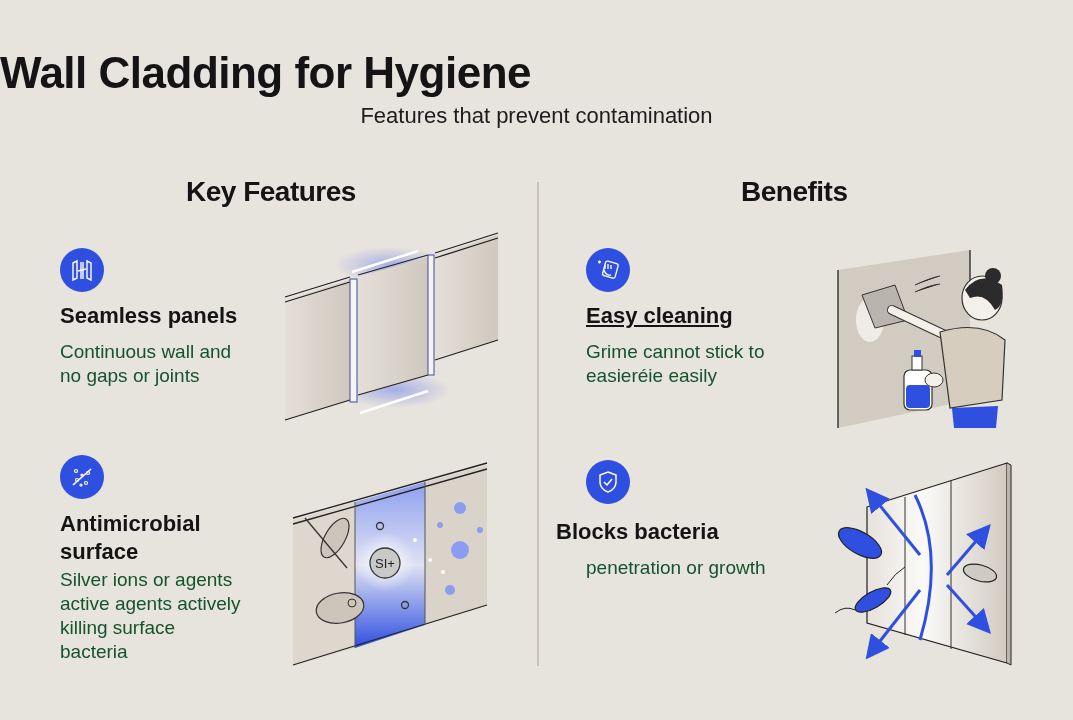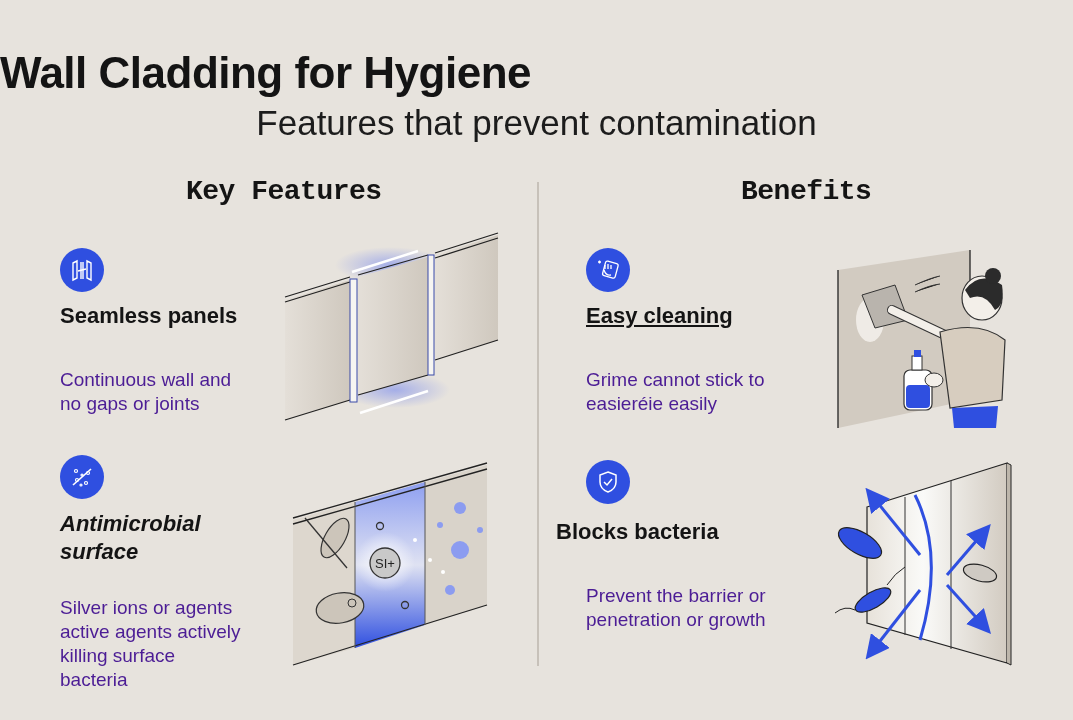--- a/index.html
+++ b/index.html
@@ -9,39 +9,39 @@
     font-family: "Liberation Sans", "DejaVu Sans", sans-serif;
     color: #141414;
     position: relative;
   }
   .title {
     position: absolute; left: 0; right: 0; top: 48px;
     text-align: left; font-size: 44px; font-weight: bold; letter-spacing: -0.5px;
   }
   .subtitle {
     position: absolute; left: 0; right: 0; top: 103px;
-    text-align: center; font-size: 35px; color: #1c1c1c;
+    text-align: center; font-size: 22px; color: #1c1c1c;
   }
   .col-head {
-    position: absolute; top: 176px; font-size: 28px; font-weight: bold; letter-spacing: -0.5px; font-family: Liberation Mono, monospace;
+    position: absolute; top: 176px; font-size: 28px; font-weight: bold; letter-spacing: -0.5px;
   }
   .divider {
     position: absolute; left: 537px; top: 182px; width: 2px; height: 484px;
     background: #c7c1b9;
   }
   .icon-circle {
     position: absolute; width: 44px; height: 44px; border-radius: 50%;
     background: #2f4fe0; display: flex; align-items: center; justify-content: center;
   }
   .icon-circle svg { width: 28px; height: 28px; }
   .item-title {
     position: absolute; font-size: 22px; font-weight: bold; line-height: 28px;
   }
   .item-desc {
-    position: absolute; font-size: 19px; line-height: 24px; color: #4c1d95; margin-top: 28px;
+    position: absolute; font-size: 19px; line-height: 24px; color: #14532d;
   }
   .illus { position: absolute; }
 </style>
 </head>
 <body>
 
 <div class="title">Wall Cladding for Hygiene</div>
 <div class="subtitle">Features that prevent contamination</div>
 
 <div class="col-head" style="left:186px;">Key Features</div>
@@ -90,21 +90,21 @@
   <svg viewBox="0 0 28 28" fill="none" stroke="#fff" stroke-width="1.2">
     <circle cx="8" cy="8" r="1.5"></circle>
       <circle cx="20" cy="10" r="1.5"></circle>
       <circle cx="9" cy="17" r="1.5"></circle>
     <circle cx="18" cy="20" r="1.5"></circle>
       <circle cx="14" cy="12" r="1"></circle>
       <circle cx="13" cy="22" r="1"></circle>
     <path d="M5 22 L23 6" stroke-width="1.6"></path>
   </svg>
 </div>
-<div class="item-title" style="left:60px; top:510px;font-style:italic;">
+<div class="item-title" style="left:60px; top:510px;">
   <div>Antimicrobial</div>
   <div>surface</div>
 </div>
 <div class="item-desc" style="left:60px; top:568px;">
   <div>Silver ions or agents</div>
   <div>active agents actively</div>
   <div>killing surface</div>
   <div>bacteria</div>
 </div>
 
@@ -180,21 +180,20 @@
 </svg>
 
 <div class="icon-circle" style="left:586px; top:460px;">
   <svg viewBox="0 0 28 28" fill="none" stroke="#fff" stroke-width="1.5">
     <path d="M14 4 L22 7 L22 14 Q22 21 14 24 Q6 21 6 14 L6 7 Z"></path>
     <path d="M10 14 L13 17 L18 11"></path>
   </svg>
 </div>
 <div class="item-title" style="left:556px; top:518px;">Blocks bacteria</div>
 <div class="item-desc" style="left:586px; top:556px;">
-  <div>Prevent the barrier or</div>
   <div>penetration or growth</div>
 </div>
 
 <svg class="illus" style="left:825px; top:455px;" width="215" height="230" viewBox="0 0 215 230">
   <defs>
     <marker id="ah" markerWidth="8" markerHeight="8" refX="4" refY="4" orient="auto">
       <path d="M0 0 L8 4 L0 8 Z" fill="#2f4fe0"></path>
     </marker>
     <linearGradient id="bw" x1="0" y1="0" x2="1" y2="0">
       <stop offset="0" stop-color="#e7e2da"></stop>

